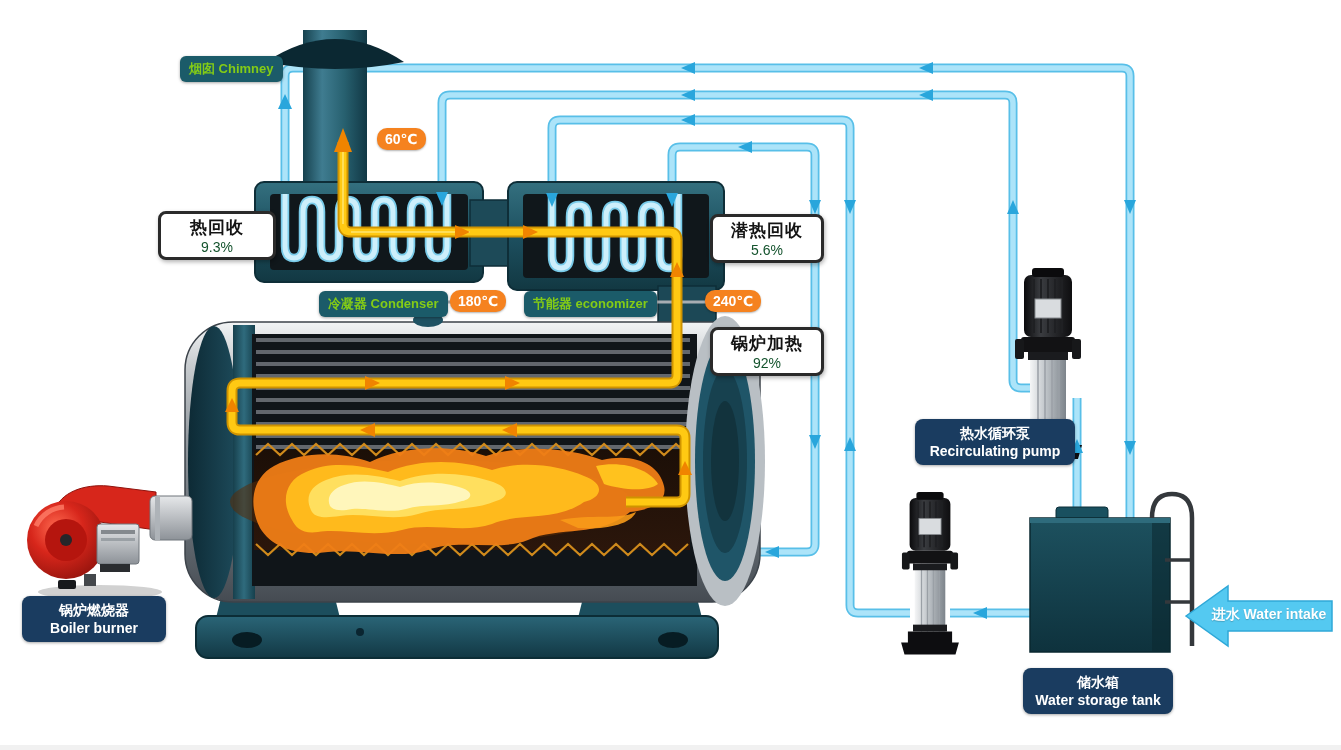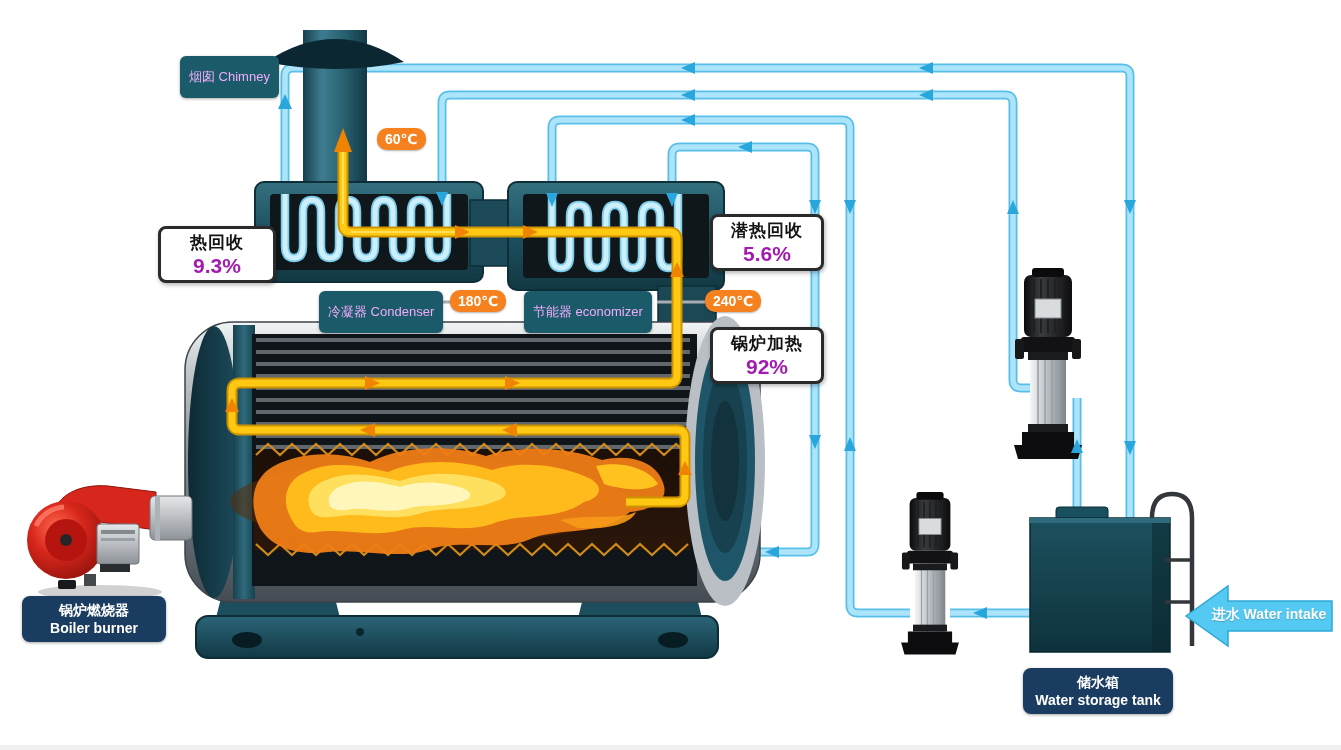--- a/index.html
+++ b/index.html
@@ -1,29 +1,29 @@
 <!DOCTYPE html>
 <html><head>
 <meta charset="utf-8">
 <style>
   html,body{margin:0;padding:0;background:#fff;}
   #stage{position:relative;width:1341px;height:750px;background:#ffffff;overflow:hidden;
          font-family:"Liberation Sans","DejaVu Sans",sans-serif;}
   #scene{position:absolute;left:0;top:0;}
-  .badge-teal{position:absolute;background:#1b5b69;color:#f0abfc;font-weight:normal;font-size:13px;
-         padding:12px 9px;border-radius:6px;white-space:nowrap;box-shadow:0 1px 3px rgba(0,0,0,.35);}
+  .badge-teal{position:absolute;background:#1b5b69;color:#84cc16;font-weight:bold;font-size:13px;
+         padding:4px 9px;border-radius:6px;white-space:nowrap;box-shadow:0 1px 3px rgba(0,0,0,.35);}
   .badge-navy{position:absolute;background:#1a3c60;color:#fff;font-weight:bold;font-size:14px;
          padding:5px 10px;border-radius:8px;text-align:center;line-height:1.3;white-space:nowrap;
          box-shadow:0 1px 3px rgba(0,0,0,.35);}
   .badge-orange{position:absolute;background:#f5821f;color:#fff;font-weight:bold;font-size:14px;
          padding:3px 8px;border-radius:10px;white-space:nowrap;box-shadow:0 1px 2px rgba(0,0,0,.3);}
   .statbox{position:absolute;background:#fff;border:3px solid #2a2a2a;border-radius:8px;
          text-align:center;padding:2px 6px;box-shadow:1px 2px 4px rgba(0,0,0,.3);}
   .statbox .t{font-size:17px;font-weight:bold;color:#141414;letter-spacing:1px;white-space:nowrap;}
-  .statbox .v{font-size:21px;font-weight:bold;color:#a21caf;white-space:nowrap;}
+  .statbox .v{font-size:14px;font-weight:normal;color:#14532d;white-space:nowrap;}
   .intake-text{position:absolute;left:1208px;top:606px;width:122px;text-align:center;
          color:#fff;font-weight:bold;font-size:14px;white-space:nowrap;text-shadow:0 1px 1px rgba(0,0,0,.2);}
   .bottom-strip{position:absolute;left:0;bottom:0;width:100%;height:5px;background:#f1f1f1;}
 </style>
 </head>
 <body>
 
 <div id="stage">
 
 <svg id="scene" width="1341" height="750" viewBox="0 0 1341 750">
@@ -260,21 +260,21 @@
       <path d="M987,607 L973,613 L987,619 Z"></path>
     </g>
   </g>
 
   <polygon points="1186,616 1228,586 1228,601 1332,601 1332,631 1228,631 1228,646" fill="#54c9f1" stroke="#2fa8d8" stroke-width="1.5"></polygon>
 </svg>
 
   <div class="badge-teal" style="left:180px;top:56px;">烟囱 Chimney</div>
   <div class="badge-orange" style="left:377px;top:128px;">60℃</div>
 
-  <div class="statbox" style="left:158px;top:211px;width:100px;margin-top:15px;">
+  <div class="statbox" style="left:158px;top:211px;width:100px;">
     <div class="t">热回收</div>
     <div class="v">9.3%</div>
   </div>
 
   <div class="badge-teal" style="left:287px;top:291px;margin-left:32px;">冷凝器 Condenser</div>
   <div class="badge-orange" style="left:450px;top:290px;">180℃</div>
   <div class="badge-teal" style="left:524px;top:291px;">节能器 economizer</div>
   <div class="badge-orange" style="left:705px;top:290px;">240℃</div>
 
   <div class="statbox" style="left:710px;top:214px;width:96px;">
@@ -285,20 +285,24 @@
   <div class="statbox" style="left:710px;top:327px;width:96px;">
     <div class="t">锅炉加热</div>
     <div class="v">92%</div>
   </div>
 
   <div class="badge-navy" style="left:22px;top:596px;width:124px;">
     <div>锅炉燃烧器</div>
     <div>Boiler burner</div>
   </div>
 
+  <div class="badge-navy" style="left:915px;top:419px;width:140px;">
+    <div>热水循环泵</div>
+    <div>Recirculating pump</div>
+  </div>
 
 
   <div class="badge-navy" style="left:1023px;top:668px;width:130px;">
     <div>储水箱</div>
     <div>Water storage tank</div>
   </div>
 
   <div class="intake-text">进水 Water intake</div>
 
   <div class="bottom-strip"></div>

